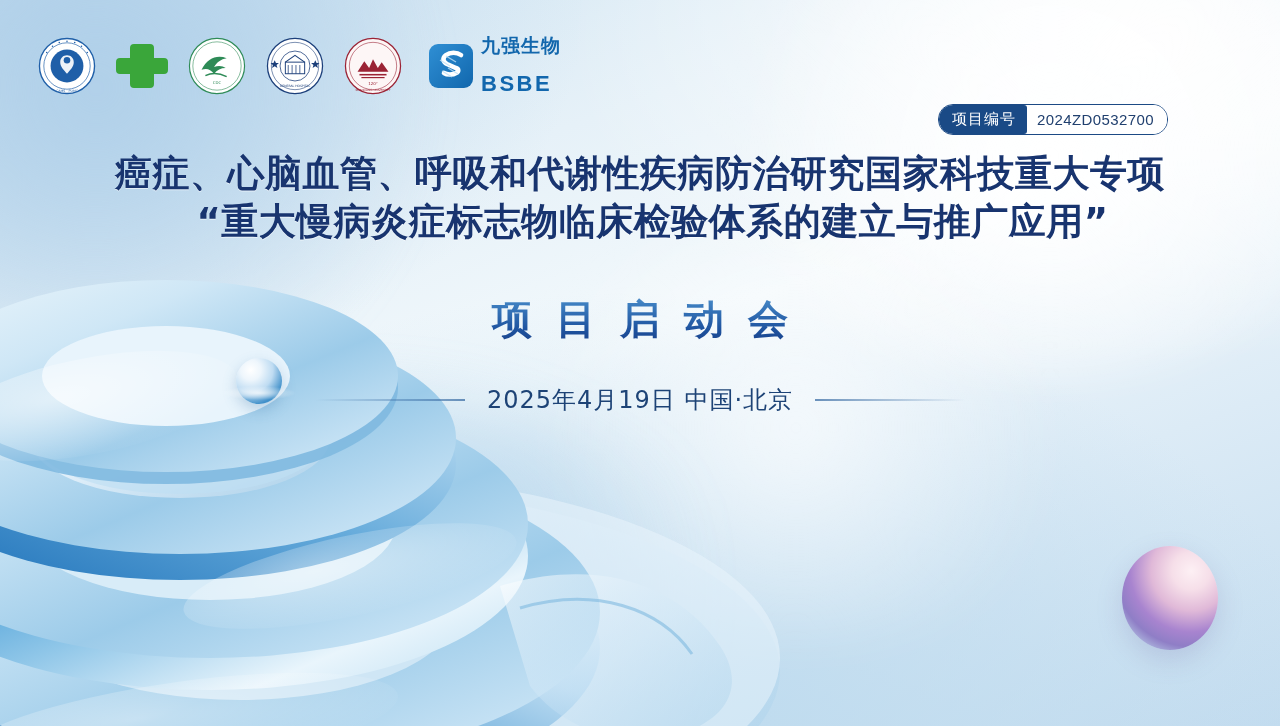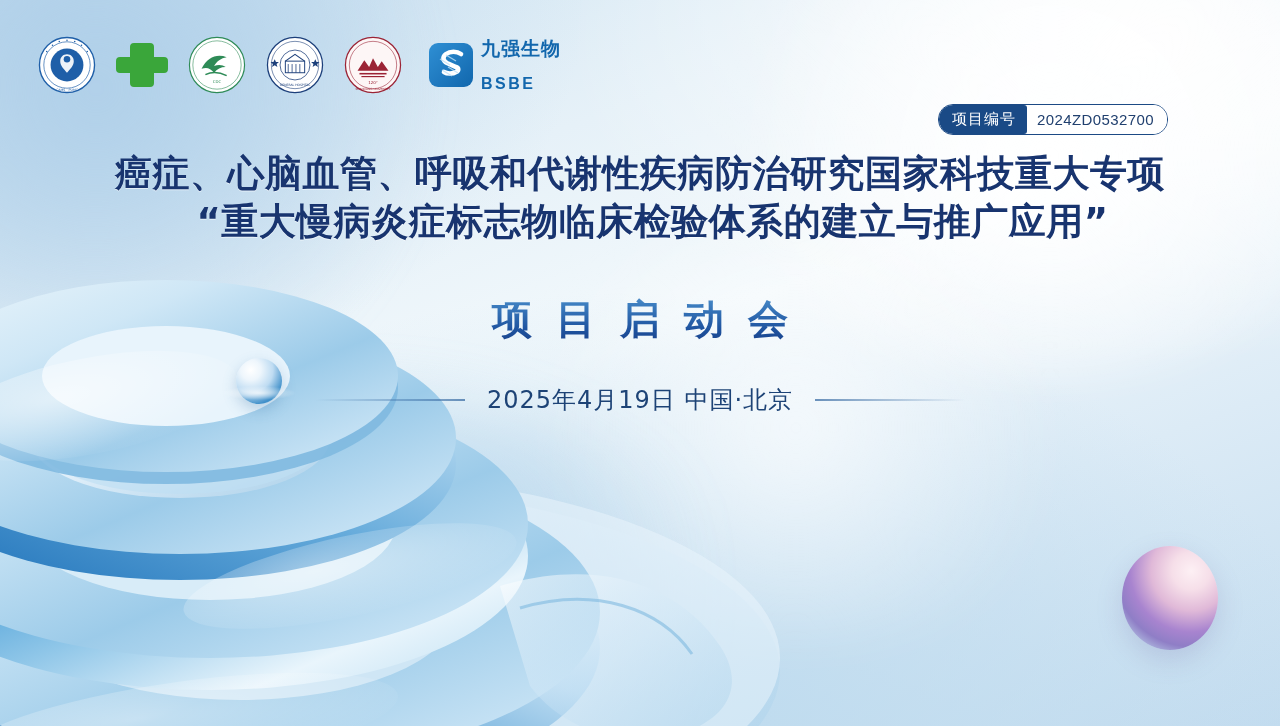--- a/index.html
+++ b/index.html
@@ -54,21 +54,21 @@
   
   .logo-bar{position:absolute;left:38px;top:36px;display:flex;align-items:center;gap:20px;}
   .seal{width:58px;height:58px;border-radius:50%;position:relative;flex:0 0 auto;}
   .seal svg{width:100%;height:100%;display:block;}
   .cross-logo{width:52px;height:52px;flex:0 0 auto;}
   .bsbe{display:flex;align-items:center;gap:7px;margin-left:6px;}
   .bsbe-mark{width:46px;height:46px;flex:0 0 auto;}
   .bsbe-text{display:flex;flex-direction:column;line-height:1;}
   .bsbe-cn{font-size:19px;font-weight:bold;color:#1267ad;letter-spacing:1px;
     font-family:"DejaVu Sans","Liberation Sans",sans-serif;}
-  .bsbe-en{font-size:16px;font-weight:bold;color:#1267ad;letter-spacing:2.5px;margin-top:18px;}
+  .bsbe-en{font-size:22px;font-weight:bold;color:#1267ad;letter-spacing:2.5px;margin-top:18px;}
 
   
   .badge{
     position:absolute;right:112px;top:104px;display:flex;align-items:stretch;height:29px;
     border:1.3px solid #1c4a85;border-radius:15px;overflow:hidden;background:#ffffff;
   }
   .badge-label{
     background:#1a4a86;color:#ffffff;font-size:15px;display:flex;align-items:center;
     padding:0 11px 0 13px;letter-spacing:1px;
     font-family:"DejaVu Sans","Liberation Sans",sans-serif;

